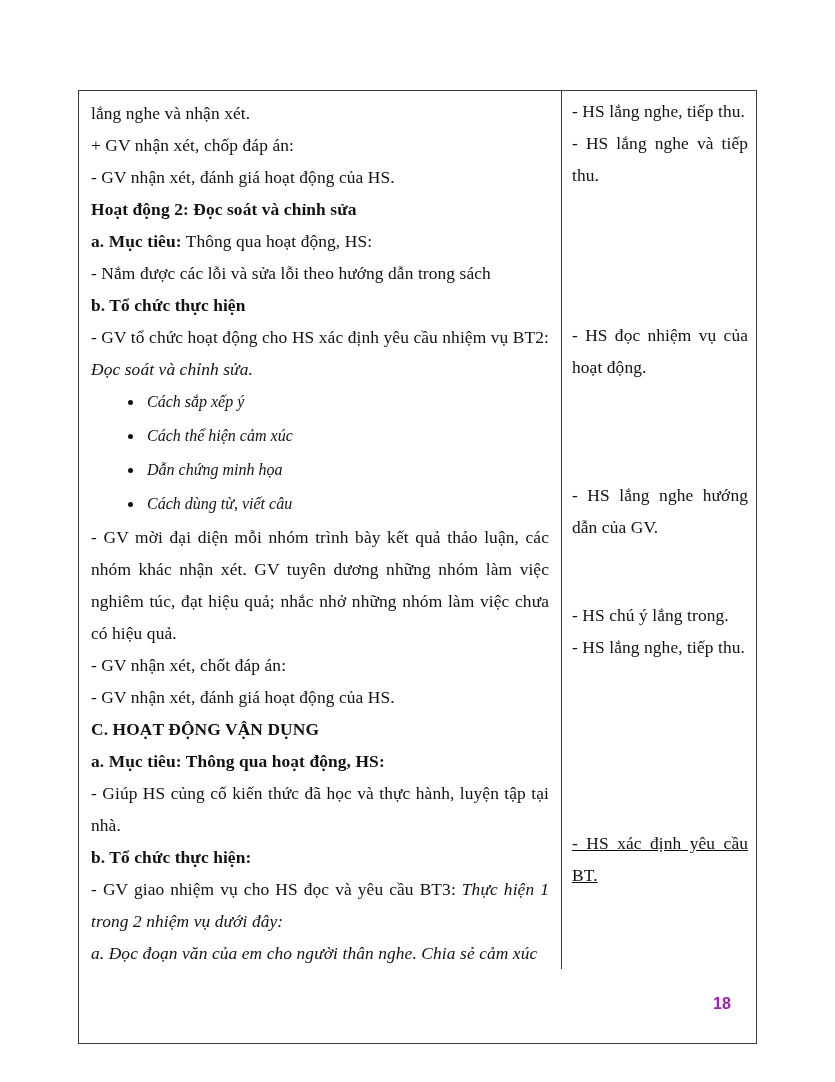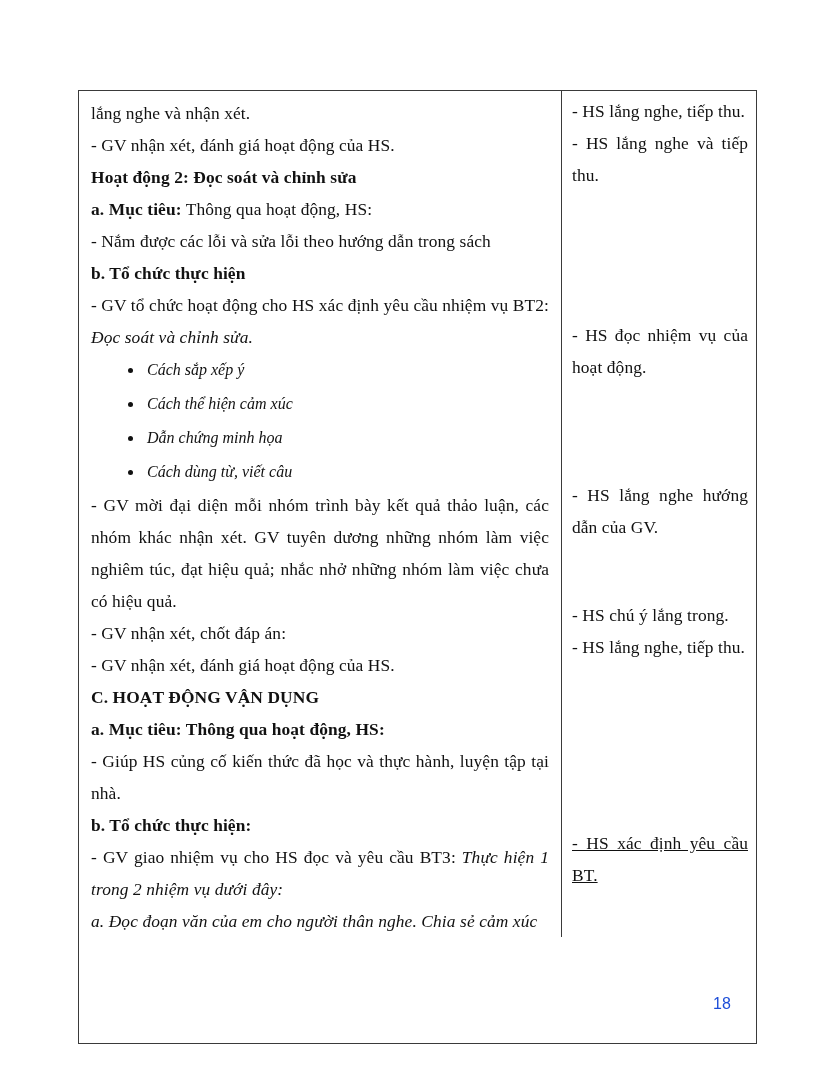--- a/index.html
+++ b/index.html
@@ -90,36 +90,37 @@
     right: 8px;
   }
   .rgroup .ln { line-height: 32px; }
 
   
   .page-number {
     position: absolute;
     left: 713px;
     top: 995px;
     font-size: 16px;
-    font-weight: normal;
+    font-weight: bold;
     font-family: "Liberation Sans", sans-serif;
-    color: #1d4ed8;
+    color: #a21caf;
   }
 </style>
 </head>
 <body>
 
 <div class="page">
 
   <div class="lesson-table">
 
     <div class="col-left">
 
       <p class="ln nojust">lắng nghe và nhận xét.</p>
 
+      <p class="ln nojust">+ GV nhận xét, chốp đáp án:</p>
 
       <p class="ln nojust">- GV nhận xét, đánh giá hoạt động của HS.</p>
 
       <p class="ln nojust b">Hoạt động 2: Đọc soát và chỉnh sửa</p>
 
       <p class="ln nojust"><span class="b">a. Mục tiêu:</span><span> Thông qua hoạt động, HS:</span></p>
 
       <p class="ln nojust">- Nắm được các lỗi và sửa lỗi theo hướng dẫn trong sách</p>
 
       <p class="ln nojust b">b. Tổ chức thực hiện</p>

